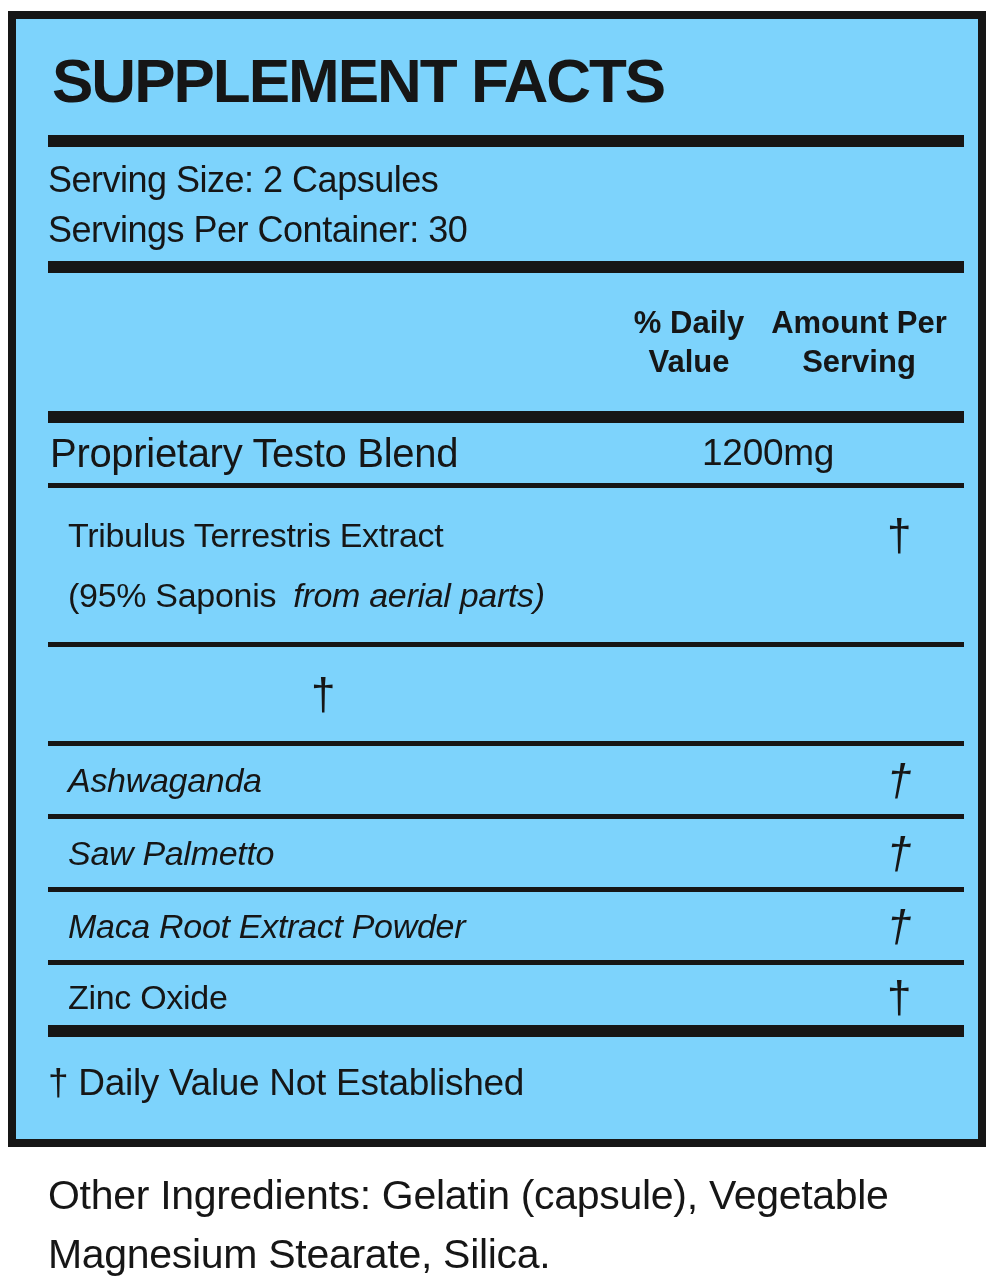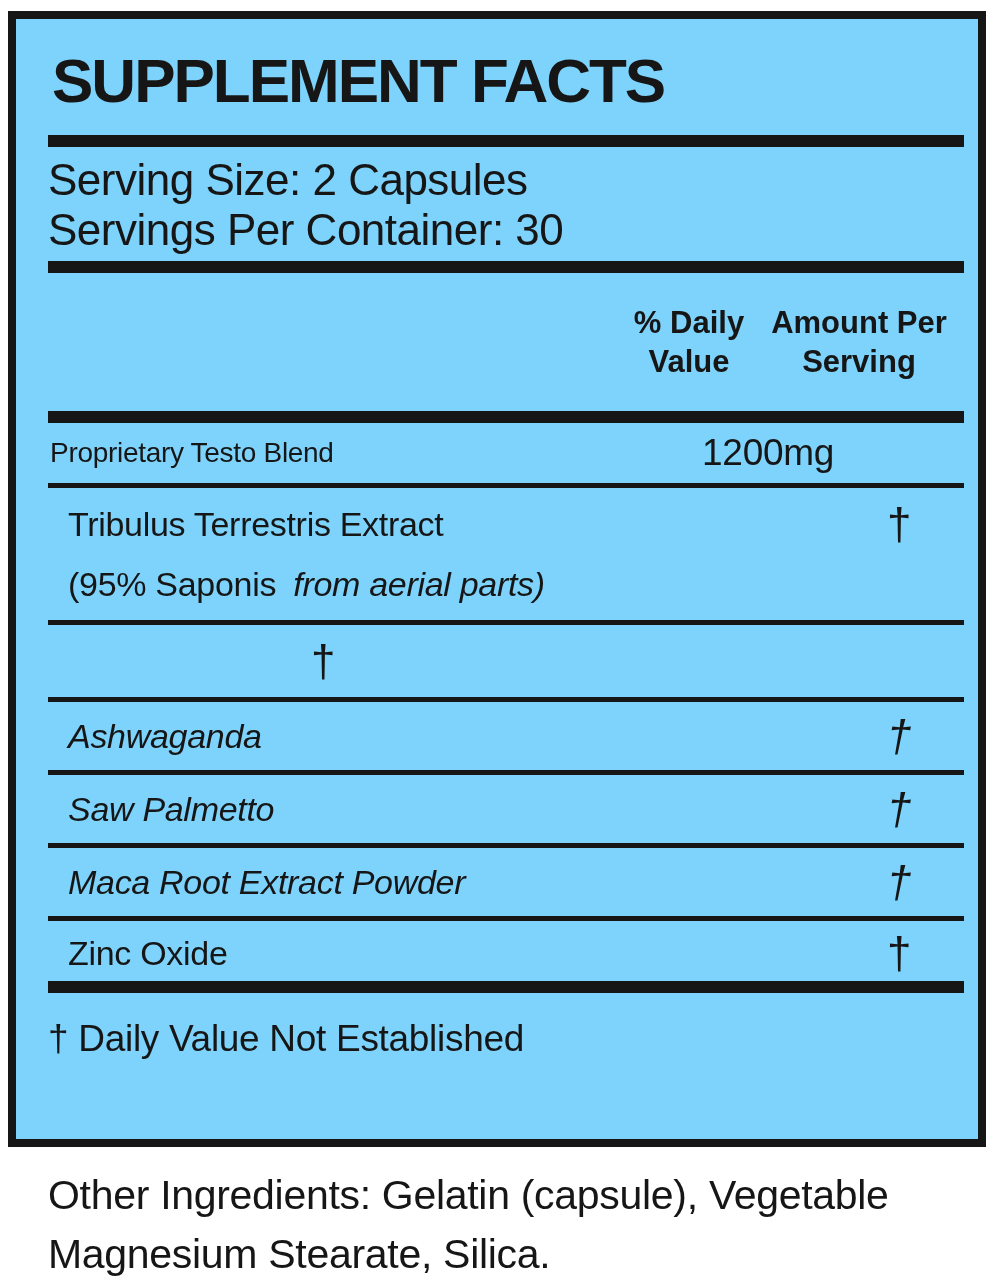--- a/index.html
+++ b/index.html
@@ -28,21 +28,21 @@
     margin-left:4px;
   }
   .rule { background:#161616; height:12px; width:100%; }
   .rule.thin { height:5px; }
   .rule.r-title { margin-top:22px; }
   .rule.r-serving { margin-top:6px; }
   .rule.r-headers { margin-top:30px; }
   .rule.r-footer { }
   .serving-block { margin-top:8px; }
   .serving-line {
-    font-size:44px;
+    font-size:36px;
     line-height:50px;
     letter-spacing:-0.5px;
     white-space:nowrap;
   }
   .col-headers {
     display:flex;
     justify-content:flex-end;
     margin-top:30px;
   }
   .hdr-cell {
@@ -63,22 +63,22 @@
   }
   .row .name { flex:1; }
   .row .amt { width:210px; text-align:right; font-size:37px; }
   .row .dv {
     width:130px;
     text-align:center;
     font-size:44px;
     line-height:40px;
   }
   .row.main { padding:10px 0; }
-  .row.main .name { padding-left:2px; font-size:28px; }
-  .row.double { padding:16px 0; }
+  .row.main .name { padding-left:2px; font-size:40px; }
+  .row.double { padding:27px 0; }
   .row.single { padding:14px 0;font-style:italic; }
   .row.last { padding:12px 0 8px 0; }
   .row.sub .name { padding-left:20px; }
   .name .line2 { margin-top:20px; }
   .italic { font-style:italic;margin-left:8px; }
   .footnote {
     margin-top:26px;
     font-size:37px;
     line-height:40px;
     letter-spacing:-0.3px;

